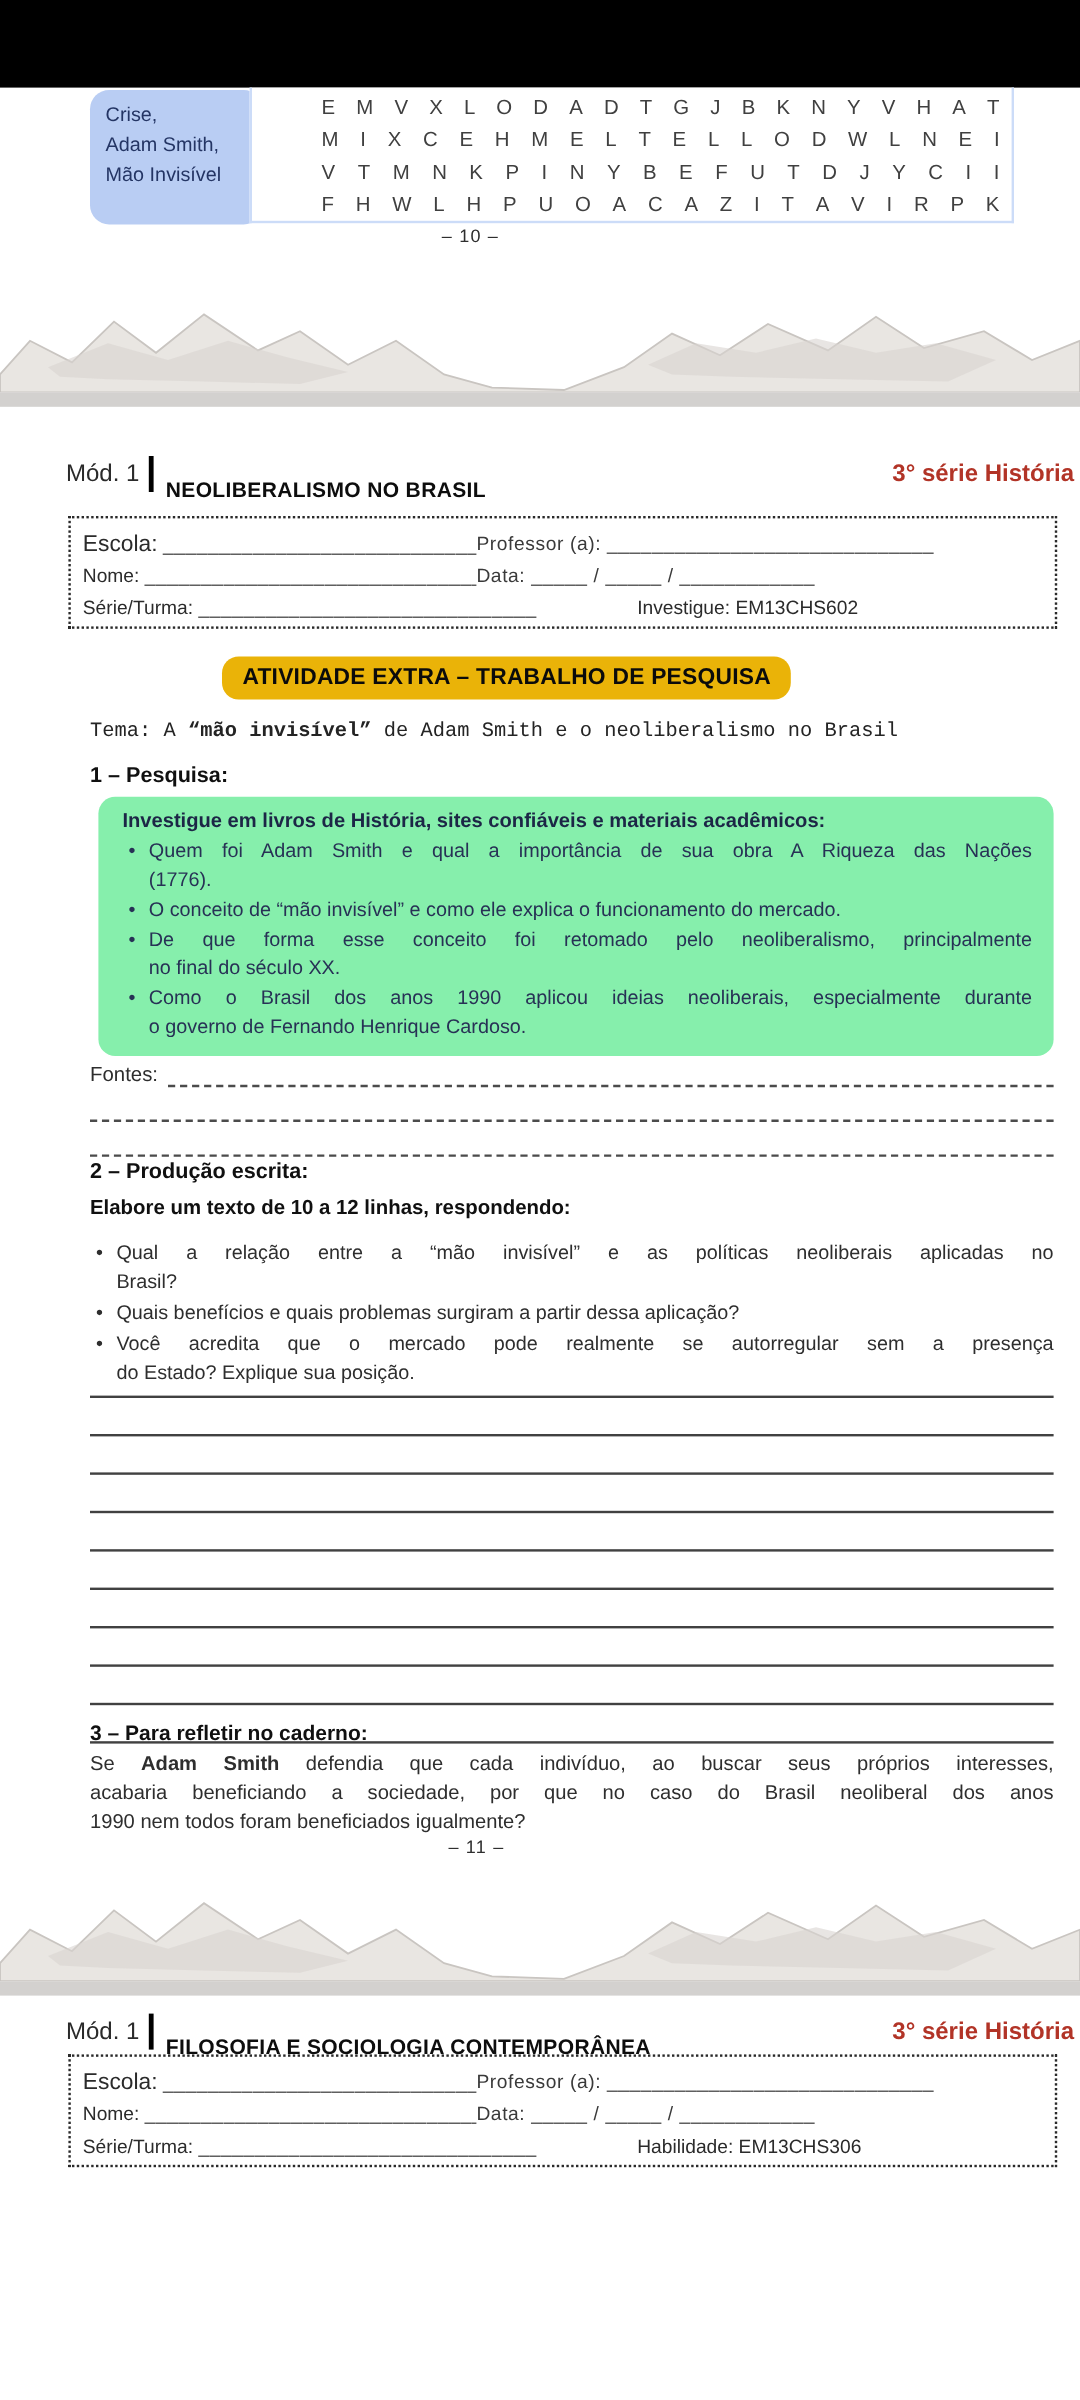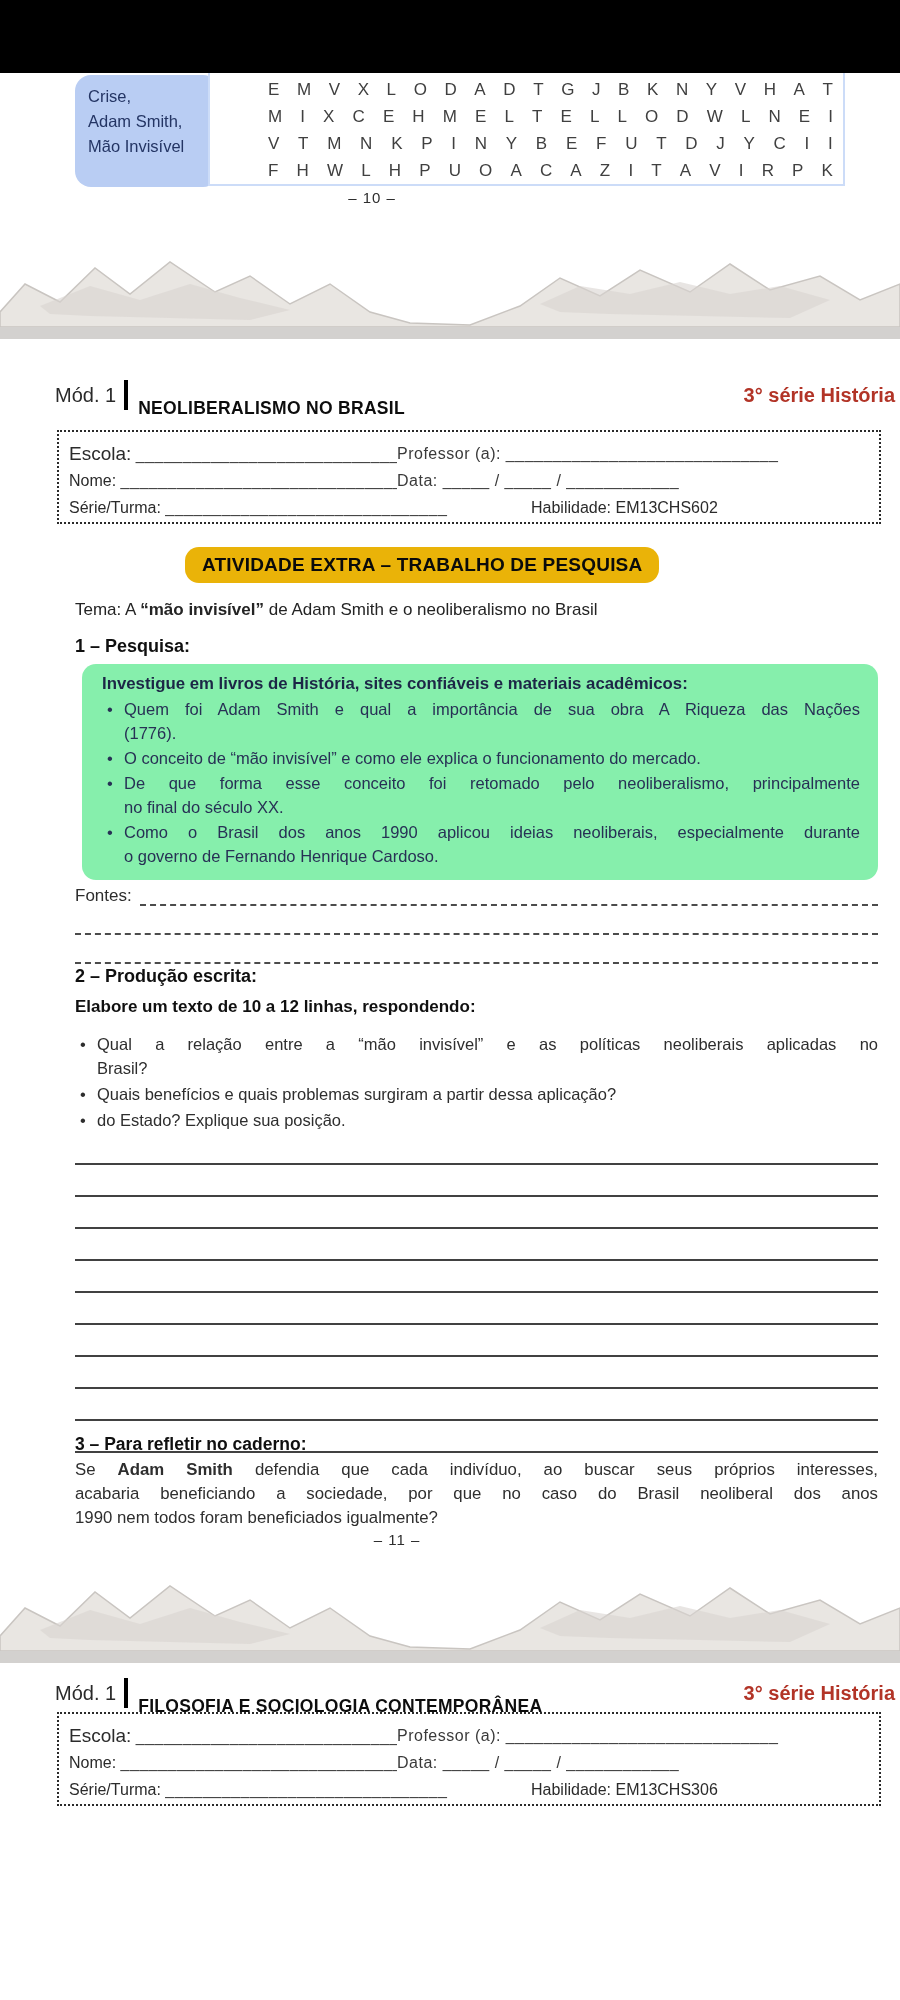--- a/index.html
+++ b/index.html
@@ -13,21 +13,21 @@
   
   #wordbox{left:75px;top:75px;width:144px;height:112px;background:#b9cdf3;border-radius:16px;
     box-sizing:border-box;padding:9px 16px 0 13px;color:#243564;font-size:16.5px;line-height:25px;}
   
   #grid{left:208px;top:73px;width:637px;height:113px;border:2px solid #ccdcf8;border-top:none;
     box-sizing:border-box;padding:3px 10px 0 58px;background:#fff;}
   .grow{display:flex;justify-content:space-between;height:27px;align-items:center;
     font-size:17px;color:#404040;}
   
   .pagenum{font-size:15px;color:#2e2e2e;letter-spacing:1px;white-space:nowrap;transform:translateX(-50%);}
-  #pn10{left:372px;top:189px;}
+  #pn10{left:392px;top:189px;}
   #pn11{left:397px;top:1531px;}
   
   .torn{left:0;width:900px;height:93px;}
   .torn svg{display:block;width:100%;height:100%;}
   #torn1{top:234px;}
   #torn2{top:1558px;}
   .graybar{left:0;width:900px;height:12px;background:#d3d1cf;}
   #bar1{top:327px;}
   #bar2{top:1651px;}
   
@@ -44,21 +44,21 @@
   #form1{top:430px;}
   #form2{top:1712px;}
   .frow{display:flex;height:27px;align-items:center;white-space:nowrap;}
   .fleft{width:328px;flex:none;overflow:hidden;}
   .fleft3{width:462px;flex:none;overflow:hidden;}
   .escola{font-size:19px;}
   .uline{letter-spacing:0.5px;color:#3a3a3a;}
   
   #activity{left:185px;top:547px;background:#eab308;border-radius:14px;padding:7px 17px;
     font-weight:bold;font-size:19px;color:#0b0b0b;letter-spacing:0.2px;white-space:nowrap;}
-  #tema{left:75px;top:600px;font-size:17px;color:#242424;white-space:nowrap;}
+  #tema{left:75px;top:600px;font-size:17px;color:#242424;white-space:nowrap;font-family:Liberation Mono, monospace;}
   .sech{left:75px;font-weight:bold;color:#101010;font-size:18px;white-space:nowrap;}
   #s1h{top:636px;}
   
   #bluebox{left:82px;top:664px;width:796px;box-sizing:border-box;background:#86efac;border-radius:14px;
     padding:8px 18px 12px 20px;color:#273155;font-size:16.5px;line-height:24px;}
   .bbh{font-weight:bold;color:#1c2646;font-size:16.8px;margin-bottom:1px;}
   .blist{margin:0;padding:0;list-style:none;}
   .bitem{position:relative;padding-left:22px;margin-top:1px;}
   .bitem::before{content:"\2022";position:absolute;left:5px;top:0;}
   .jl{text-align:justify;text-align-last:justify;}
@@ -204,21 +204,21 @@
   <div class="frow">
     <span class="fleft"><span class="escola">Escola:</span> <span class="uline">_________________________________</span></span>
     <span class="uline">Professor (a): _____________________________</span>
   </div>
   <div class="frow">
     <span class="fleft"><span>Nome:</span> <span class="uline">__________________________________</span></span>
     <span class="uline">Data: _____ / _____ / ____________</span>
   </div>
   <div class="frow">
     <span class="fleft3"><span>Série/Turma:</span> <span class="uline">______________________________</span></span>
-    <span>Habilidade: EM13CHS602</span>
+    <span>Investigue: EM13CHS602</span>
   </div>
 </div>
 
 <div class="abs" id="activity">ATIVIDADE EXTRA – TRABALHO DE PESQUISA</div>
 
 <div class="abs" id="tema"><span>Tema: A </span><span class="bold">“mão invisível”</span><span> de Adam Smith e o neoliberalismo no Brasil</span></div>
 
 <div class="abs sech" id="s1h">1 – Pesquisa:</div>
 
 <div class="abs" id="bluebox">
@@ -257,20 +257,21 @@
 <div class="abs" id="s2list">
   <ul class="blist">
     <li class="bitem">
       <div class="jl">Qual a relação entre a “mão invisível” e as políticas neoliberais aplicadas no</div>
       <div>Brasil?</div>
     </li>
     <li class="bitem">
       <div>Quais benefícios e quais problemas surgiram a partir dessa aplicação?</div>
     </li>
     <li class="bitem">
+      <div class="jl">Você acredita que o mercado pode realmente se autorregular sem a presença</div>
       <div>do Estado? Explique sua posição.</div>
     </li>
   </ul>
 </div>
 
 <div class="abs" id="wlines">
   <div class="wline"></div>
   <div class="wline"></div>
   <div class="wline"></div>
   <div class="wline"></div>

